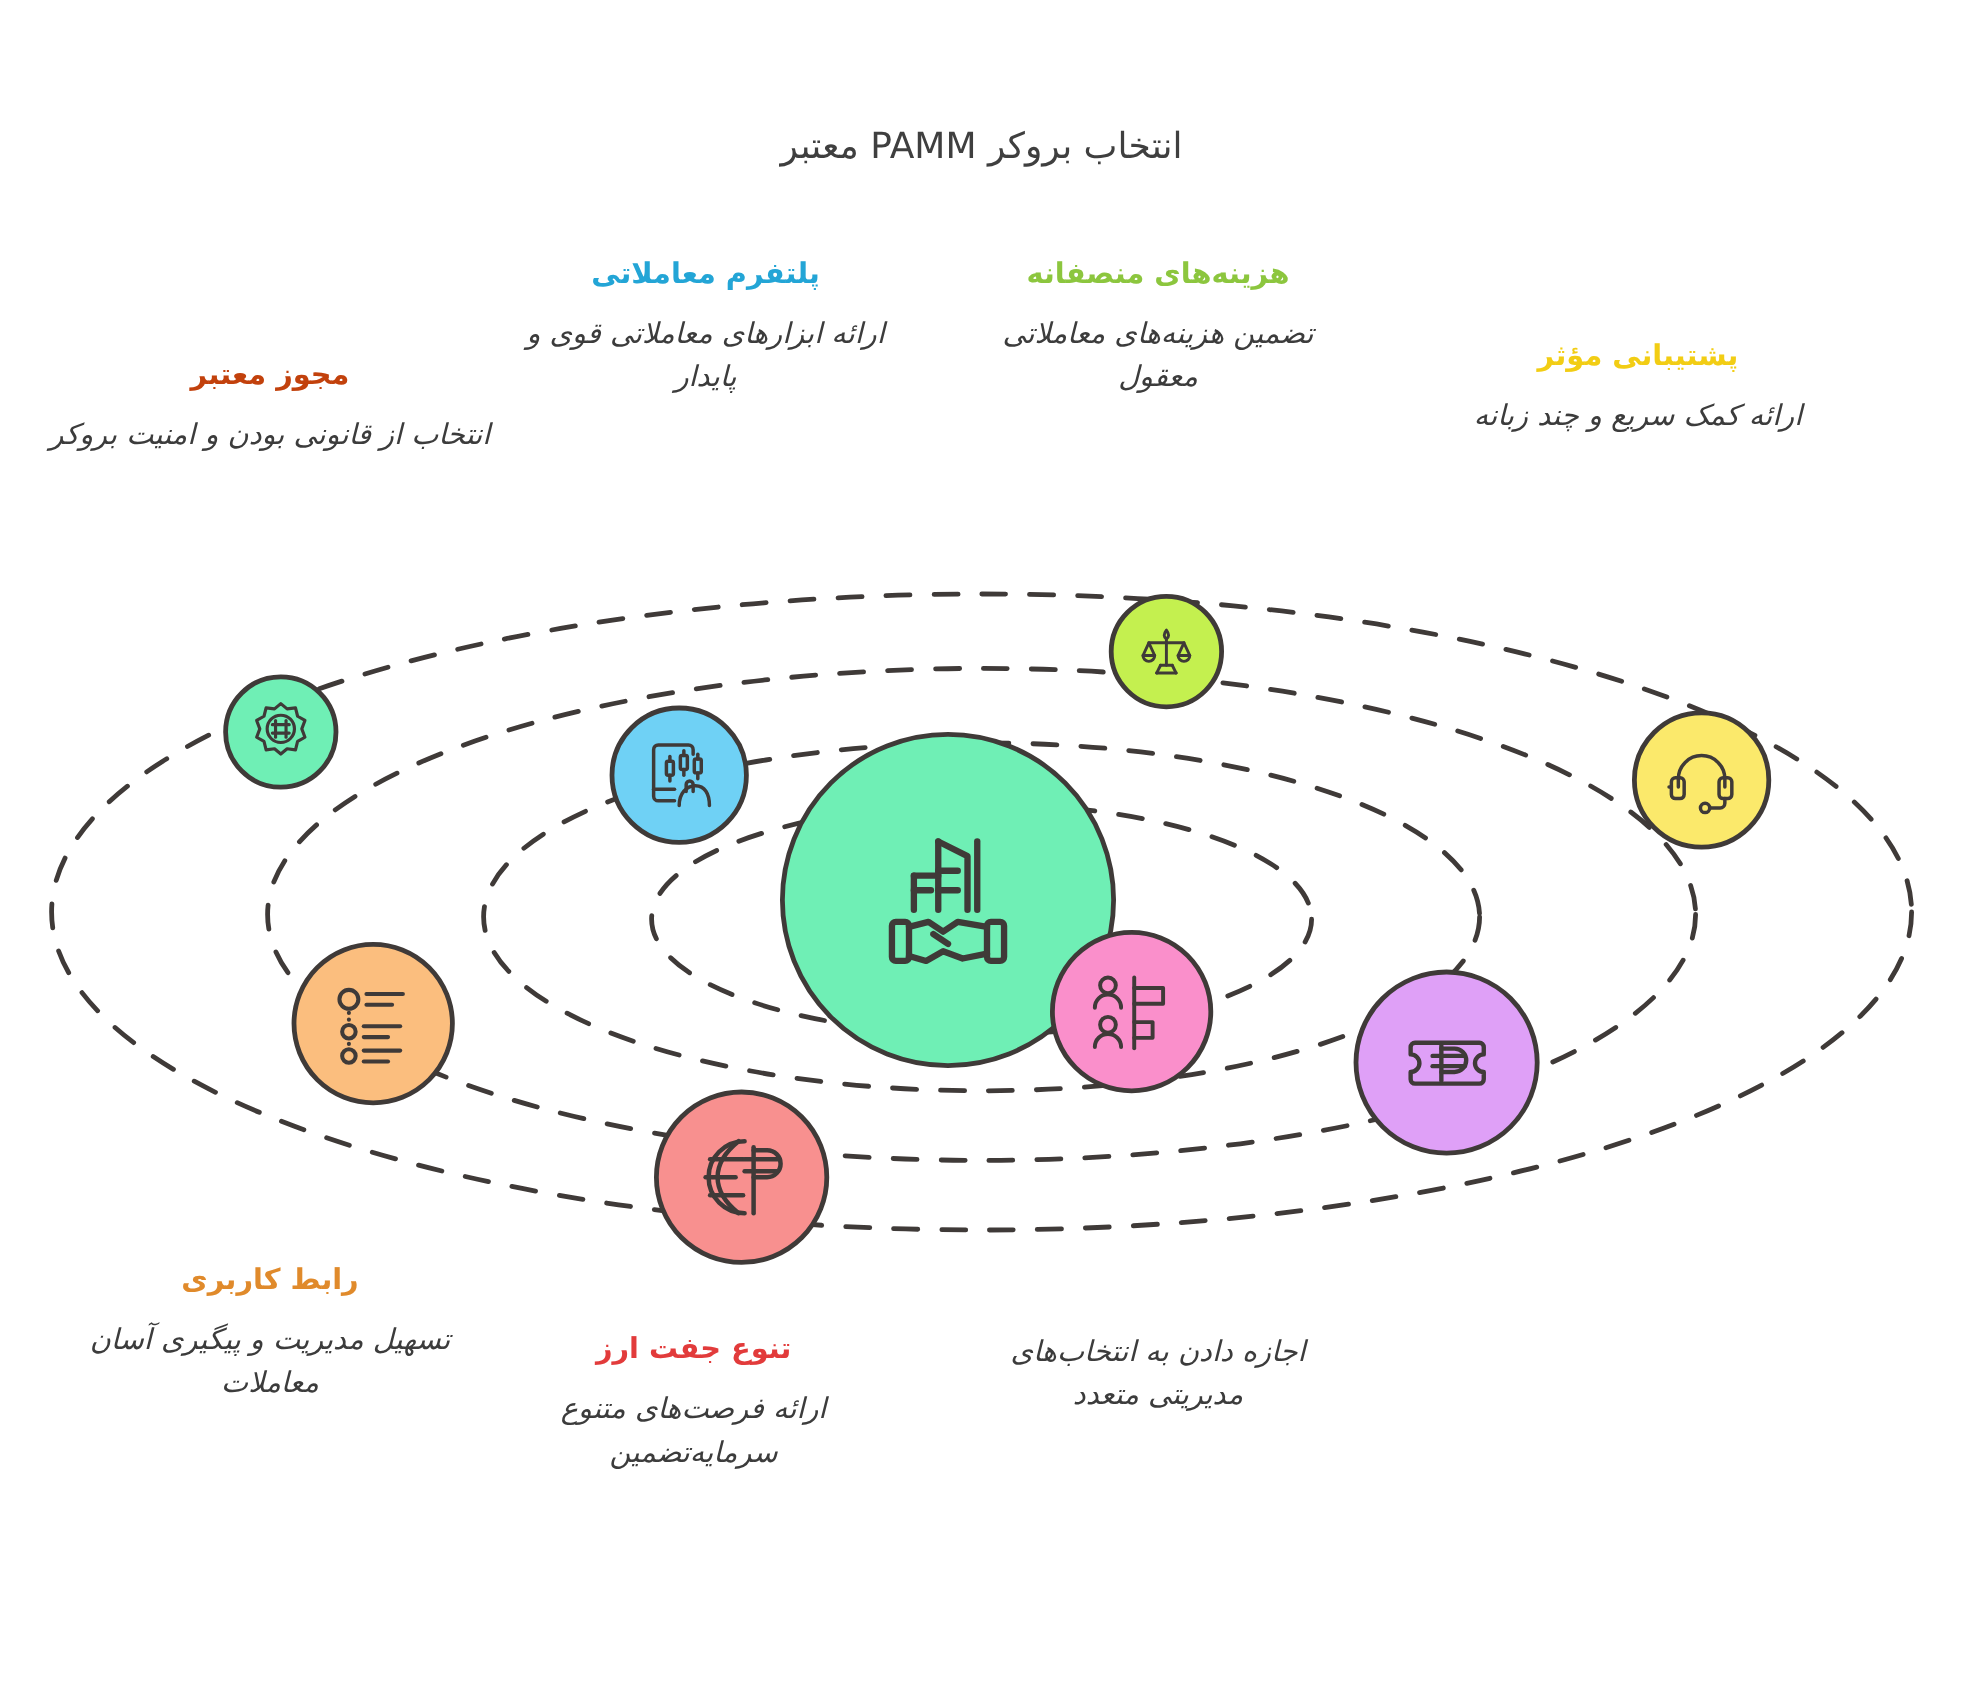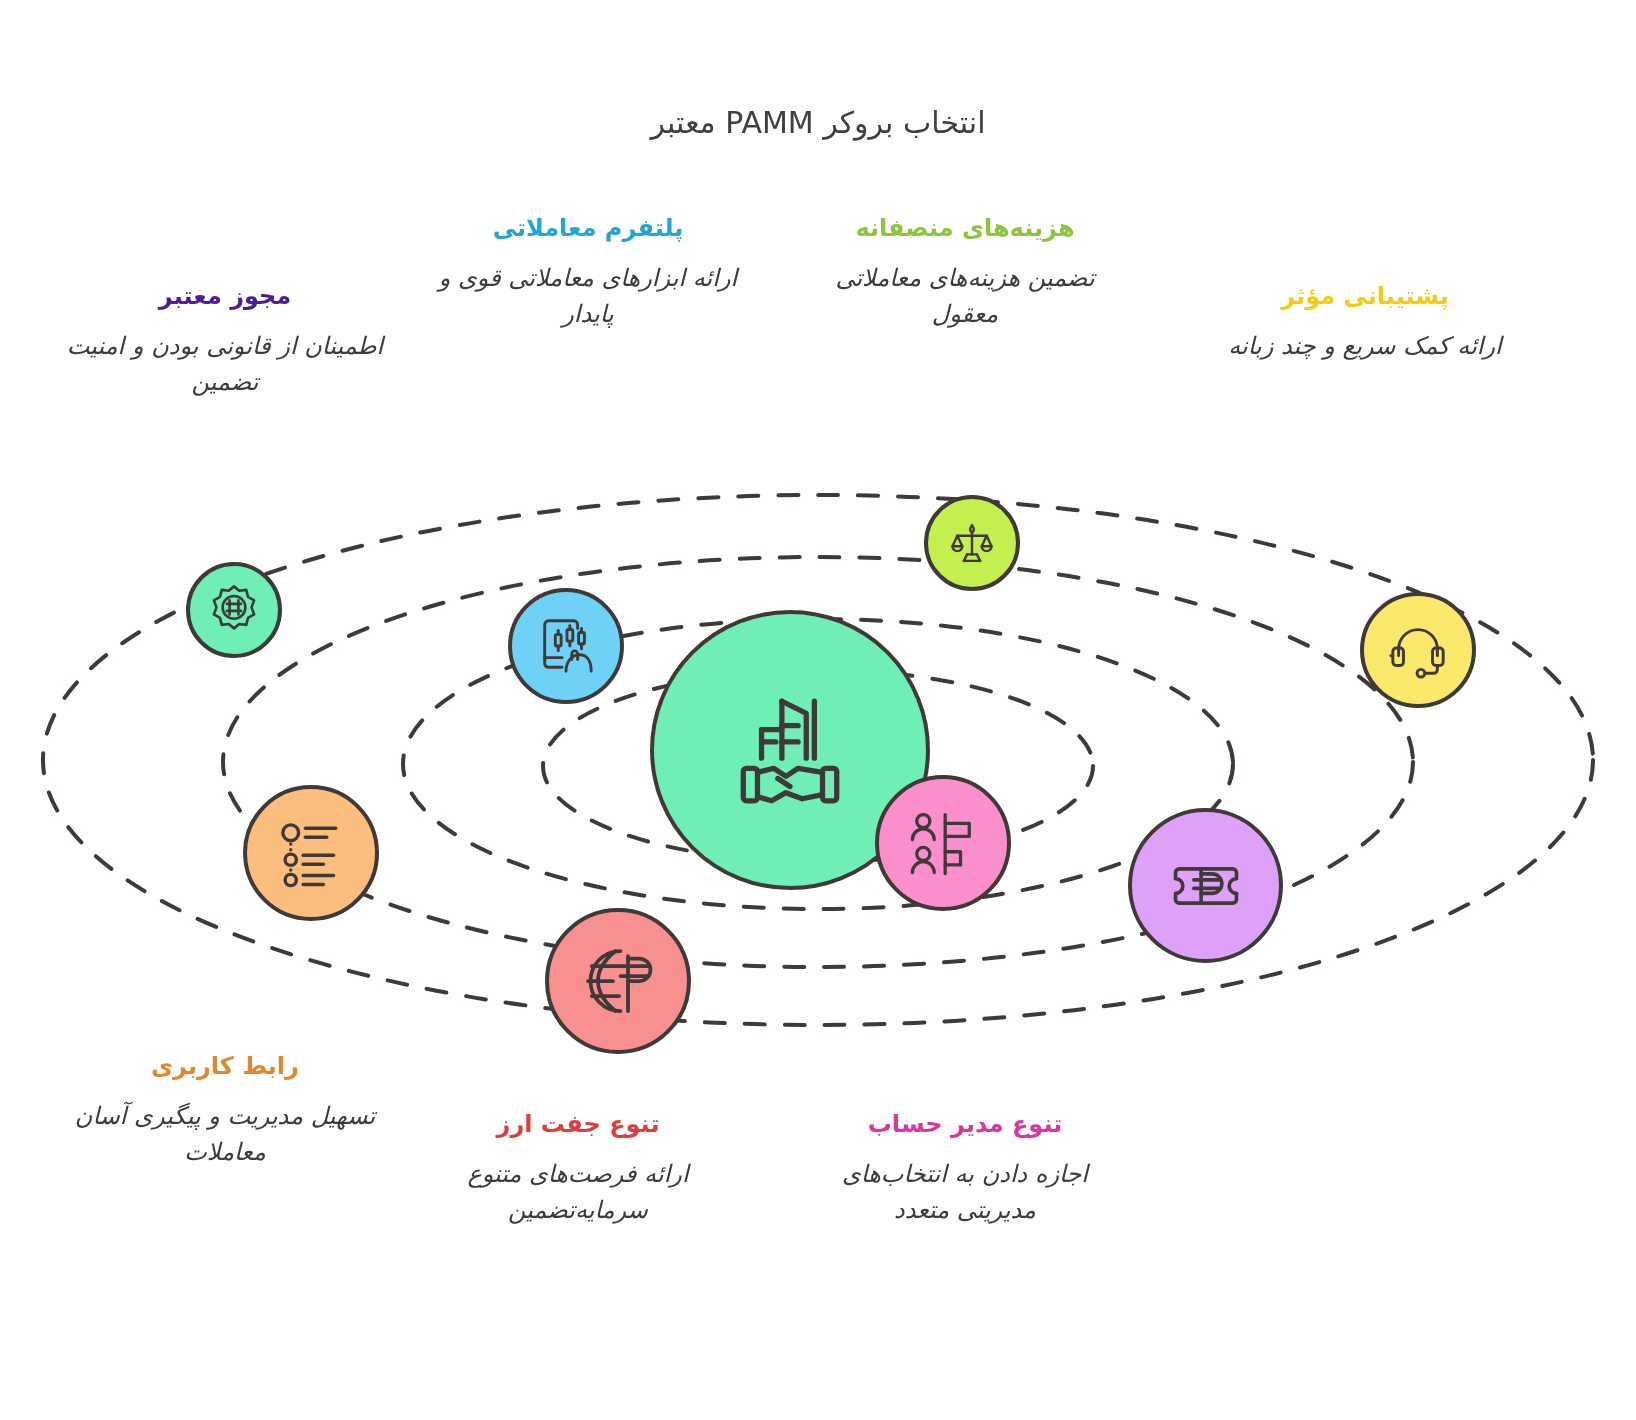--- a/index.html
+++ b/index.html
@@ -234,22 +234,22 @@
         <path d="M10 18 L54 18 a3 3 0 0 1 3 3 L57 26 a6 6 0 0 0 0 12 L57 43 a3 3 0 0 1 -3 3 L10 46 a3 3 0 0 1 -3 -3 L7 38 a6 6 0 0 0 0 -12 L7 21 a3 3 0 0 1 3 -3 Z"></path>
         <path d="M28 20 L28 44"></path>
         <path d="M28 22 L37 22 a8 8 0 0 1 0 16 L28 38"></path>
         <path d="M22 27 L44 27"></path>
         <path d="M22 34 L44 34"></path>
       </svg>
     </span>
   </div>
 
   <div class="label-block" style="left:40px; top:280px; width:370px;">
-    <div class="label-heading" style="color:#4c1d95;">مجوز معتبر</div>
-    <div class="label-body">اطمینان از قانونی بودن و امنیت تضمین</div>
+    <div class="label-heading" style="color:#c2410c;margin-top:16px;">مجوز معتبر</div>
+    <div class="label-body">انتخاب از قانونی بودن و امنیت بروکر</div>
   </div>
 
   <div class="label-block" style="left:423px; top:212px; width:330px;">
     <div class="label-heading" style="color:#23A5D6;">پلتفرم معاملاتی</div>
     <div class="label-body">ارائه ابزارهای معاملاتی قوی و پایدار</div>
   </div>
 
   <div class="label-block" style="left:800px; top:212px; width:330px;">
     <div class="label-heading" style="color:#8CC63E;">هزینه‌های منصفانه</div>
     <div class="label-body">تضمین هزینه‌های معاملاتی معقول</div>
@@ -264,21 +264,20 @@
     <div class="label-heading" style="color:#E08A2B;">رابط کاربری</div>
     <div class="label-body">تسهیل مدیریت و پیگیری آسان معاملات</div>
   </div>
 
   <div class="label-block" style="left:413px; top:1108px; width:330px;">
     <div class="label-heading" style="color:#E23B3B;">تنوع جفت ارز</div>
     <div class="label-body">ارائه فرصت‌های متنوع سرمایه‌تضمین</div>
   </div>
 
   <div class="label-block" style="left:800px; top:1108px; width:330px;">
-    <div class="label-heading" style="color:#E0339B;">تنوع مدیر حساب</div>
     <div class="label-body">
       <div>اجازه دادن به انتخاب‌های</div>
       <div>مدیریتی متعدد</div>
     </div>
   </div>
 
   <div class="label-block" style="left:1180px; top:1050px; width:370px;">
   </div>
 
 </div>

